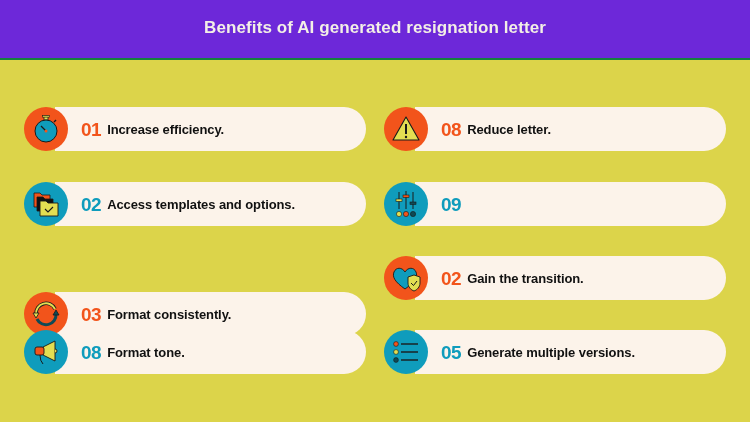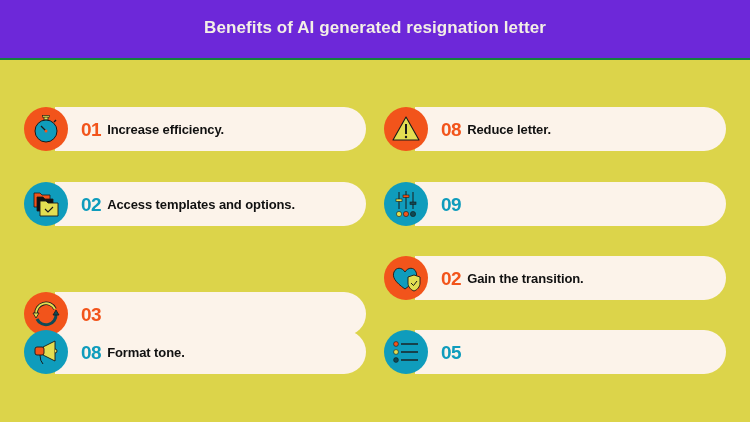--- a/index.html
+++ b/index.html
@@ -98,20 +98,21 @@
       <path d="M7 9 h6 l2 2 h8 v12 h-16z" fill="#111111" stroke="#1a1a1a" stroke-width="0.8"></path>
       <path d="M10 13 h6 l2 2 h10 v13 h-18z" fill="#e3de52" stroke="#1a1a1a" stroke-width="0.9"></path>
       <polyline points="15,21 18,24 23,19" fill="none" stroke="#1a1a1a" stroke-width="1.1"></polyline>
     </svg>
   </div>
 </div>
 
 <div class="item" style="left:24px; top:256px;margin-top:36px;">
   <div class="pill">
     <span class="num orange-t">03</span>
+    <span class="label">Format consistently.</span>
   </div>
   <div class="circle orange">
     <svg viewBox="0 0 32 32">
       <path d="M6 16 A10 10 0 0 1 25 11" fill="none" stroke="#1a1a1a" stroke-width="3.6"></path>
       <path d="M6 16 A10 10 0 0 1 25 11" fill="none" stroke="#e3de52" stroke-width="2"></path>
       <polygon points="3,15 9,15 6,20" fill="#e3de52" stroke="#1a1a1a" stroke-width="0.8"></polygon>
       <path d="M26 16 A10 10 0 0 1 7 21" fill="none" stroke="#0e4a56" stroke-width="3"></path>
       <polygon points="23,17 29,17 26,12" fill="#0e4a56" stroke="#1a1a1a" stroke-width="0.8"></polygon>
     </svg>
   </div>
@@ -175,20 +176,21 @@
       <path d="M15 27 C5 20 2 15 4 10 C6 5 12 5 15 10 C18 5 24 5 26 10 C28 15 25 20 15 27Z" fill="#0f9cbc" stroke="#1a1a1a" stroke-width="0.9"></path>
       <path d="M18 15 L24 13 L30 15 V21 C30 25 27 28 24 29 C21 28 18 25 18 21Z" fill="#e3de52" stroke="#1a1a1a" stroke-width="0.9"></path>
       <polyline points="21,21 23.5,23.5 27,19" fill="none" stroke="#1a1a1a" stroke-width="1"></polyline>
     </svg>
   </div>
 </div>
 
 <div class="item" style="left:384px; top:330px;">
   <div class="pill">
     <span class="num blue-t">05</span>
+    <span class="label">Generate multiple versions.</span>
   </div>
   <div class="circle blue">
     <svg viewBox="0 0 32 32">
       <circle cx="6" cy="8" r="2.4" fill="#f2541b" stroke="#1a1a1a" stroke-width="0.6"></circle>
       <circle cx="6" cy="16" r="2.4" fill="#e3de52" stroke="#1a1a1a" stroke-width="0.6"></circle>
       <circle cx="6" cy="24" r="2.4" fill="#0e4a56" stroke="#1a1a1a" stroke-width="0.6"></circle>
       <line x1="11" y1="8" x2="28" y2="8" stroke="#1a1a1a" stroke-width="1.4"></line>
       <line x1="11" y1="16" x2="28" y2="16" stroke="#1a1a1a" stroke-width="1.4"></line>
       <line x1="11" y1="24" x2="28" y2="24" stroke="#1a1a1a" stroke-width="1.4"></line>
     </svg>

